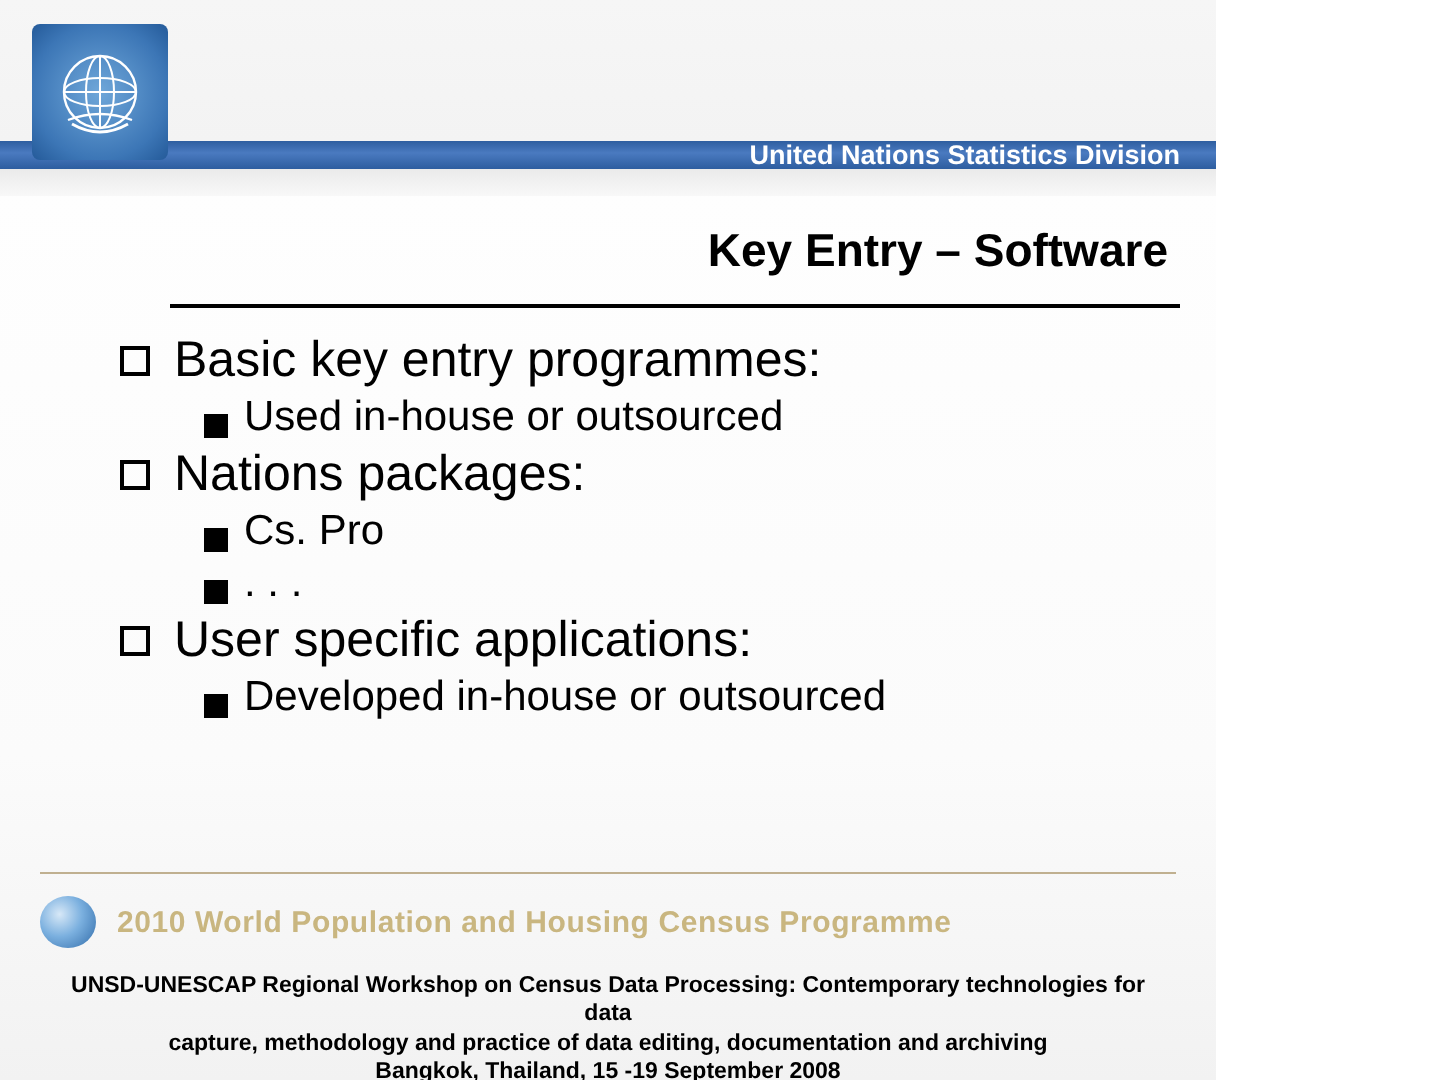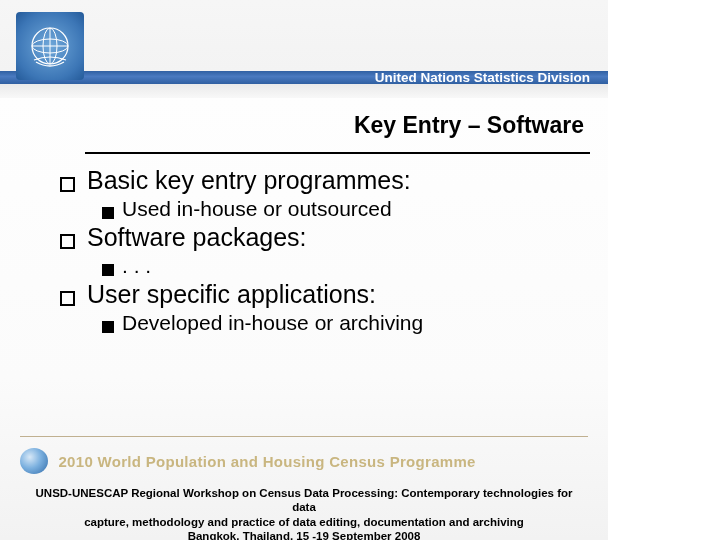--- a/index.html
+++ b/index.html
@@ -60,21 +60,21 @@
   }
 
   .content {
     position: absolute;
     top: 166px;
     left: 60px;
     right: 30px;
   }
   .lvl1 {
     display: flex;
-    align-items: center;
+    align-items: flex-start;
     margin-bottom: 2px;
   }
   .lvl1 .box {
     width: 15px; height: 15px;
     border: 2px solid #000;
     margin-top: 7px;
     margin-right: 12px;
     flex-shrink: 0;
   }
   .lvl1 .txt {
@@ -176,34 +176,38 @@
       <span class="box"></span>
       <span class="txt">Basic key entry programmes:</span>
     </div>
     <div class="lvl2">
       <span class="sq"></span>
       <span class="txt">Used in-house or outsourced</span>
     </div>
 
     <div class="lvl1">
       <span class="box"></span>
-      <span class="txt">Software packages:</span>
+      <span class="txt">Nations packages:</span>
+    </div>
+    <div class="lvl2">
+      <span class="sq"></span>
+      <span class="txt">Cs. Pro</span>
     </div>
     <div class="lvl2">
       <span class="sq"></span>
       <span class="txt">. . .</span>
     </div>
 
     <div class="lvl1">
       <span class="box"></span>
       <span class="txt">User specific applications:</span>
     </div>
     <div class="lvl2">
       <span class="sq"></span>
-      <span class="txt">Developed in-house or archiving</span>
+      <span class="txt">Developed in-house or outsourced</span>
     </div>
 
   </div>
 
   <div class="hr2"></div>
 
   <div class="census-band">
     <span class="globe"></span>
     <span class="band-text">2010 World Population and Housing Census Programme</span>
   </div>

